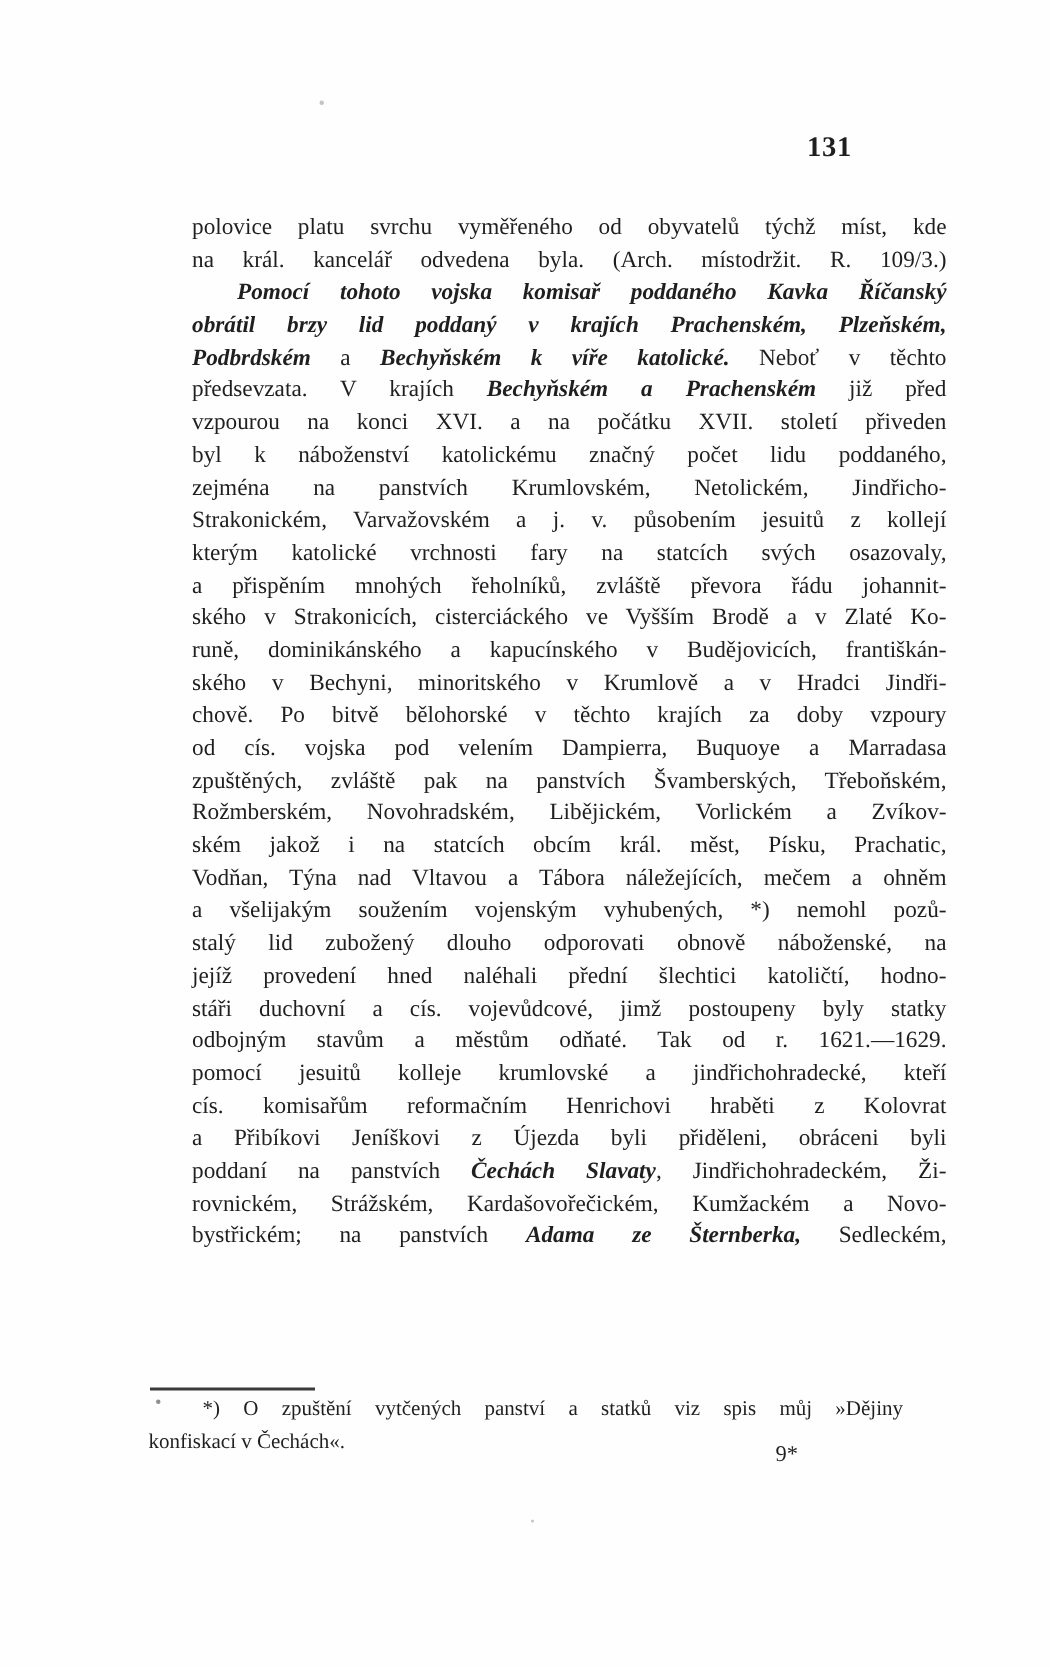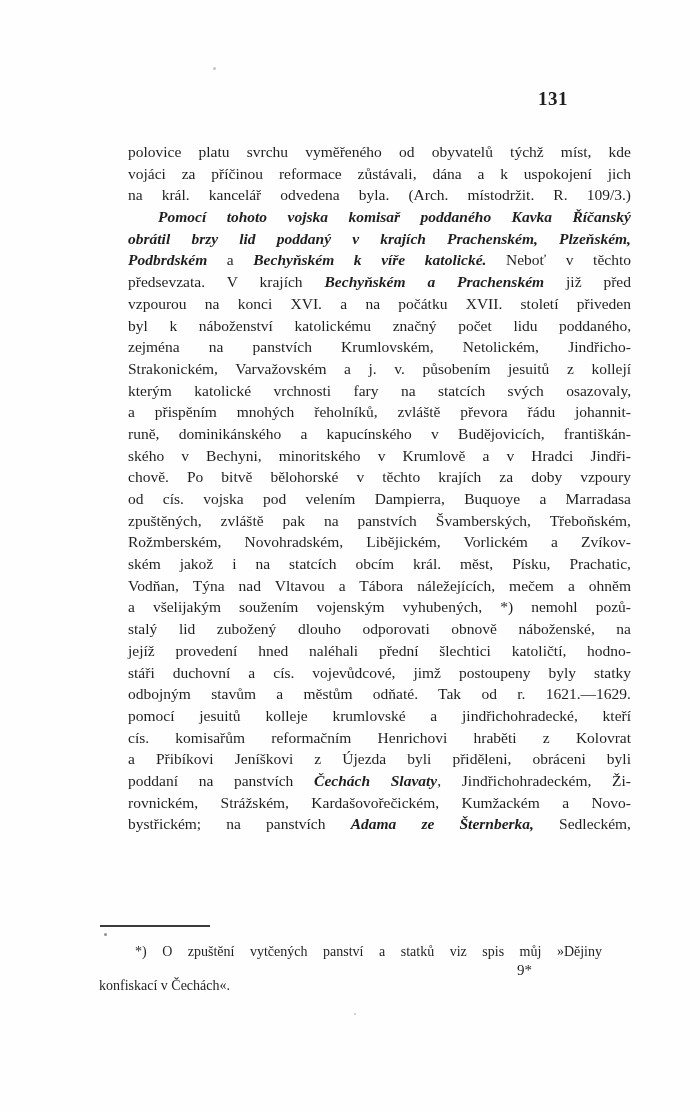--- a/index.html
+++ b/index.html
@@ -63,21 +63,20 @@
     left: 99px;
     top: 929px;
     width: 503px;
     font-size: 14px;
   }
   .footnote .line {
     line-height: 21.5px;
     height: 21.5px;
     text-align: justify;
     text-align-last: justify;
-    margin-top: 12px;
   }
   .footnote .line.indent { text-indent: 36px; }
   .footnote .line.no-j {
     text-align: right;
     text-align-last: left;
   }
   .signature-mark {
     position: absolute;
     left: 517px;
     top: 962px;
@@ -93,32 +92,32 @@
   .speck-3 { left: 354px; top: 1013px; width: 2px; height: 2px; }
 </style>
 </head>
 <body>
 
 <div class="page">
   <div class="page-number">131</div>
 
   <div class="body-text" id="body-text">
       <div class="line"><span>polovice platu svrchu vyměřeného od obyvatelů týchž míst, kde</span></div>
-      <div class="line"><span>vojáci za příčinou reformace zůstávali, dána a k uspokojení jich</span></div>
       <div class="line"><span>na král. kancelář odvedena byla. (Arch. místodržit. R. 109/3.)</span></div>
       <div class="line indent"><span class="bi">Pomocí tohoto vojska komisař poddaného Kavka Říčanský</span></div>
       <div class="line"><span class="bi">obrátil brzy lid poddaný v krajích Prachenském, Plzeňském,</span></div>
       <div class="line"><span class="bi">Podbrdském</span><span> a </span><span class="bi">Bechyňském k víře katolické.</span><span> Neboť v těchto</span></div>
       <div class="line"><span>předsevzata. V krajích </span><span class="bi">Bechyňském a Prachenském</span><span> již před</span></div>
       <div class="line"><span>vzpourou na konci XVI. a na počátku XVII. století přiveden</span></div>
       <div class="line"><span>byl k náboženství katolickému značný počet lidu poddaného,</span></div>
       <div class="line"><span>zejména na panstvích Krumlovském, Netolickém, Jindřicho-</span></div>
       <div class="line"><span>Strakonickém, Varvažovském a j. v. působením jesuitů z kollejí</span></div>
       <div class="line"><span>kterým katolické vrchnosti fary na statcích svých osazovaly,</span></div>
       <div class="line"><span>a přispěním mnohých řeholníků, zvláště převora řádu johannit-</span></div>
+      <div class="line"><span>ského v Strakonicích, cisterciáckého ve Vyšším Brodě a v Zlaté Ko-</span></div>
       <div class="line"><span>runě, dominikánského a kapucínského v Budějovicích, františkán-</span></div>
       <div class="line"><span>ského v Bechyni, minoritského v Krumlově a v Hradci Jindři-</span></div>
       <div class="line"><span>chově.  Po bitvě bělohorské v těchto krajích za doby vzpoury</span></div>
       <div class="line"><span>od cís. vojska pod velením Dampierra, Buquoye a Marradasa</span></div>
       <div class="line"><span>zpuštěných, zvláště pak na panstvích Švamberských, Třeboňském,</span></div>
       <div class="line"><span>Rožmberském, Novohradském, Libějickém, Vorlickém a Zvíkov-</span></div>
       <div class="line"><span>ském jakož i na statcích obcím král. měst, Písku, Prachatic,</span></div>
       <div class="line"><span>Vodňan, Týna nad Vltavou a Tábora náležejících, mečem a ohněm</span></div>
       <div class="line"><span>a všelijakým soužením vojenským vyhubených, *) nemohl pozů-</span></div>
       <div class="line"><span>stalý lid zubožený dlouho odporovati obnově náboženské, na</span></div>

